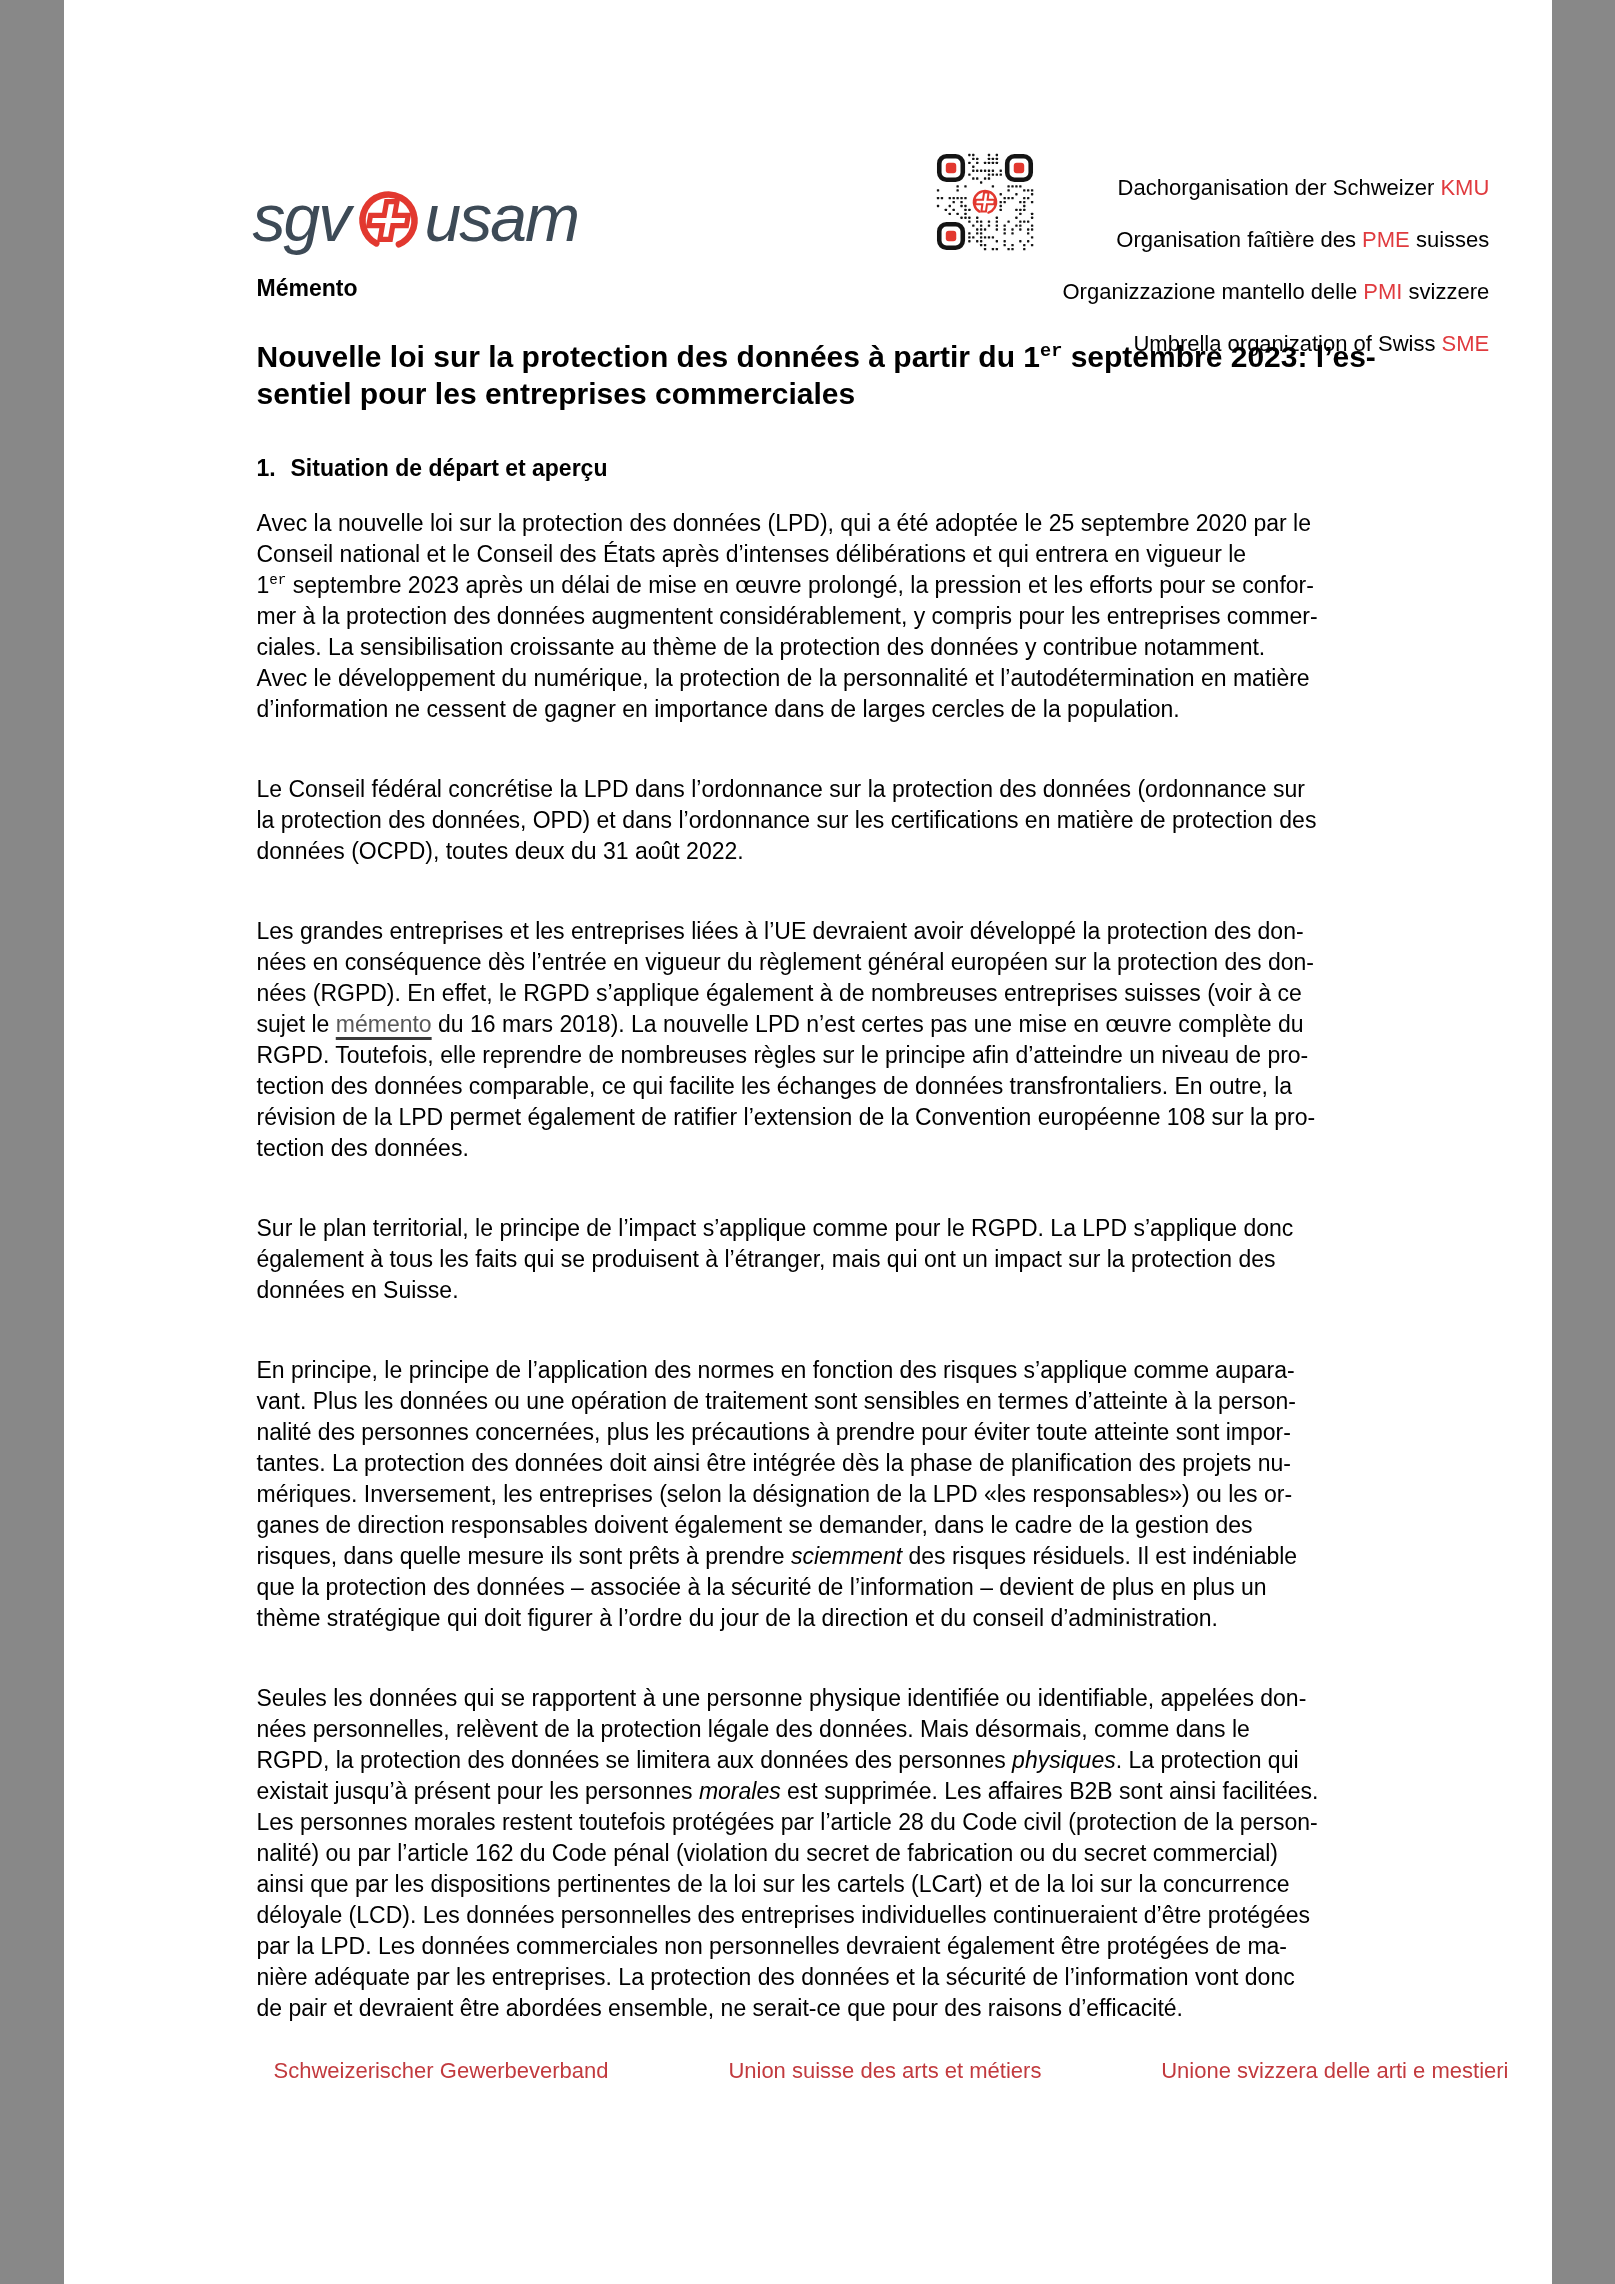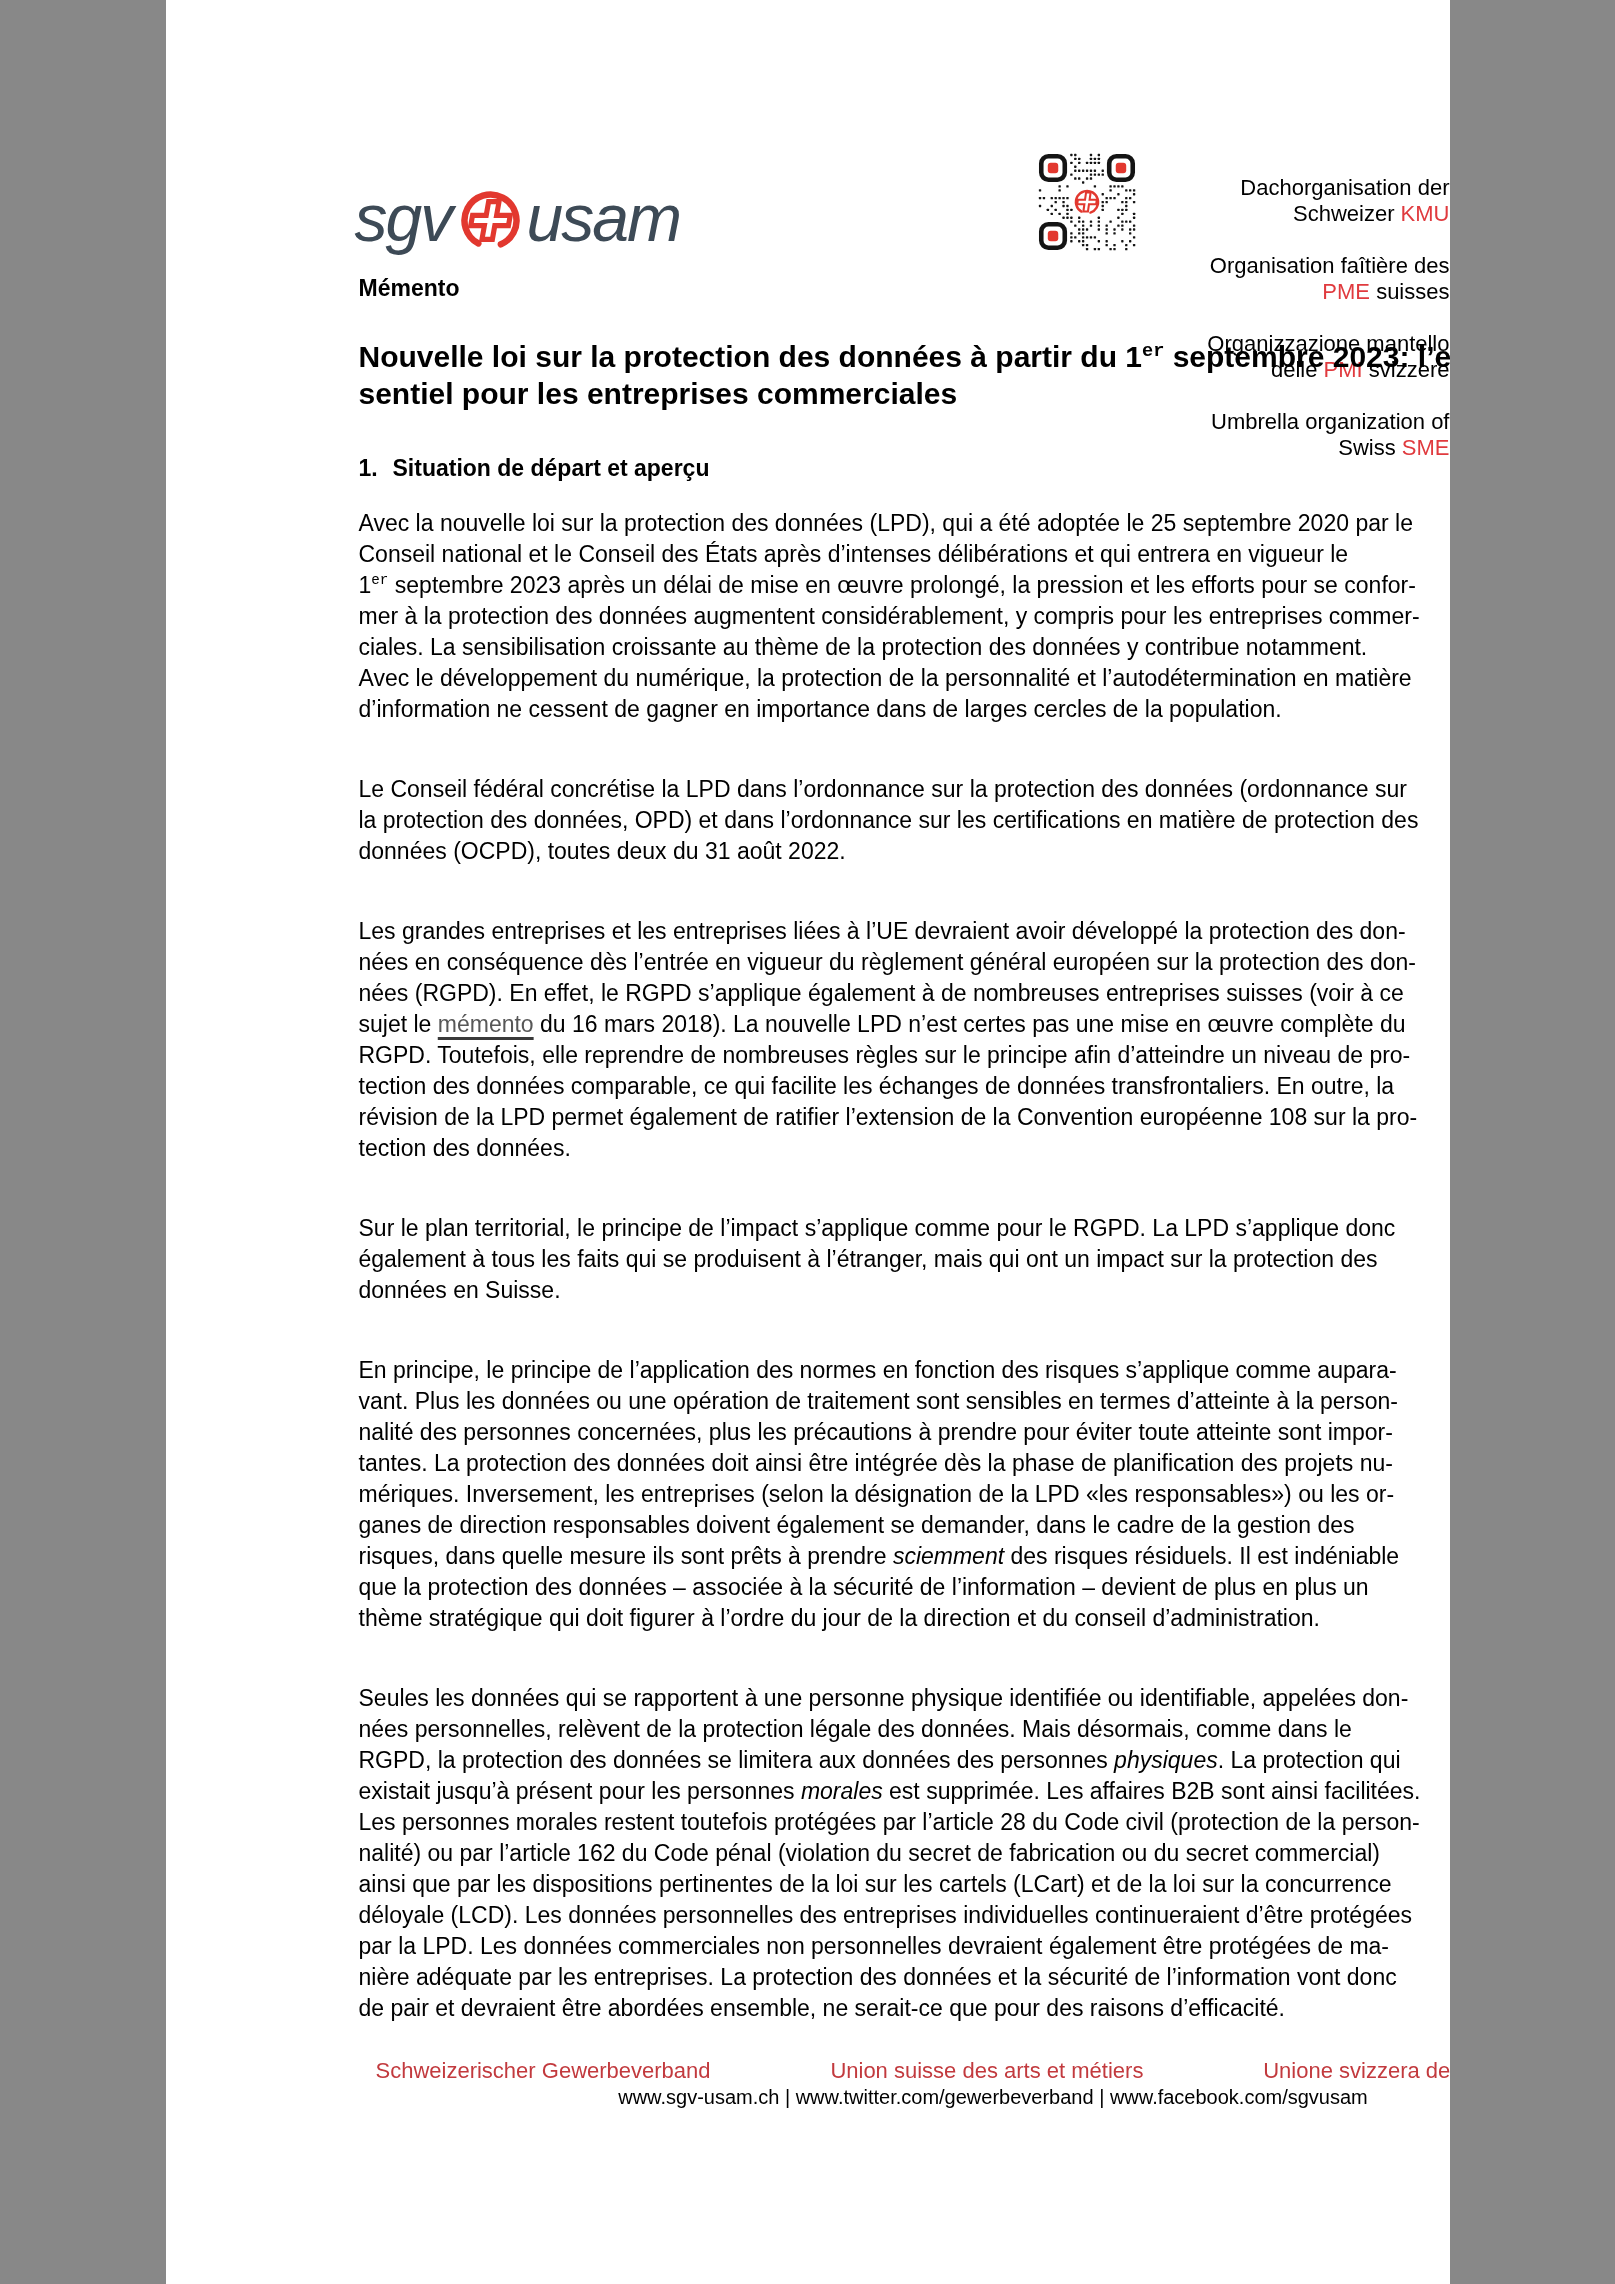--- a/index.html
+++ b/index.html
@@ -1,18 +1,18 @@
 <!DOCTYPE html>
 <html style="--accent-red: #e2382f; --header-red: #e03a3e; --footer-red: #c23a3e; --logo-slate: #3d4a56; --link-gray: #575757;font-size:10.4px"><head>
 <meta charset="utf-8">
 <style>
   html,body{margin:0;padding:0;background:#888;}
   .page{
     position:relative;
-    width:1284px;height:2284px;
+    width:1488px;height:2284px;
     background:#ffffff;
     font-family:"Liberation Sans", sans-serif;
     color:#000;
     overflow:hidden;
     margin:0 auto;
   }
   
   .logo{
     position:absolute;left:189px;top:184px;
     display:flex;align-items:center;
@@ -319,17 +319,16 @@
 de pair et devraient être abordées ensemble, ne serait-ce que pour des raisons d’efficacité.</span></p>
     </div>
   </div>
 
   <div class="footer">
     <div class="footer-orgs">
       <span>Schweizerischer Gewerbeverband</span>
       <span>Union suisse des arts et métiers</span>
       <span>Unione svizzera delle arti e mestieri</span>
     </div>
-    <div class="footer-web">www.sgv-usam.ch  |  www.twitter.com/gewerbeverband  |  www.facebook.com/sgvusam</div>
   </div>
 
 </div>
 
 
 </body></html>

